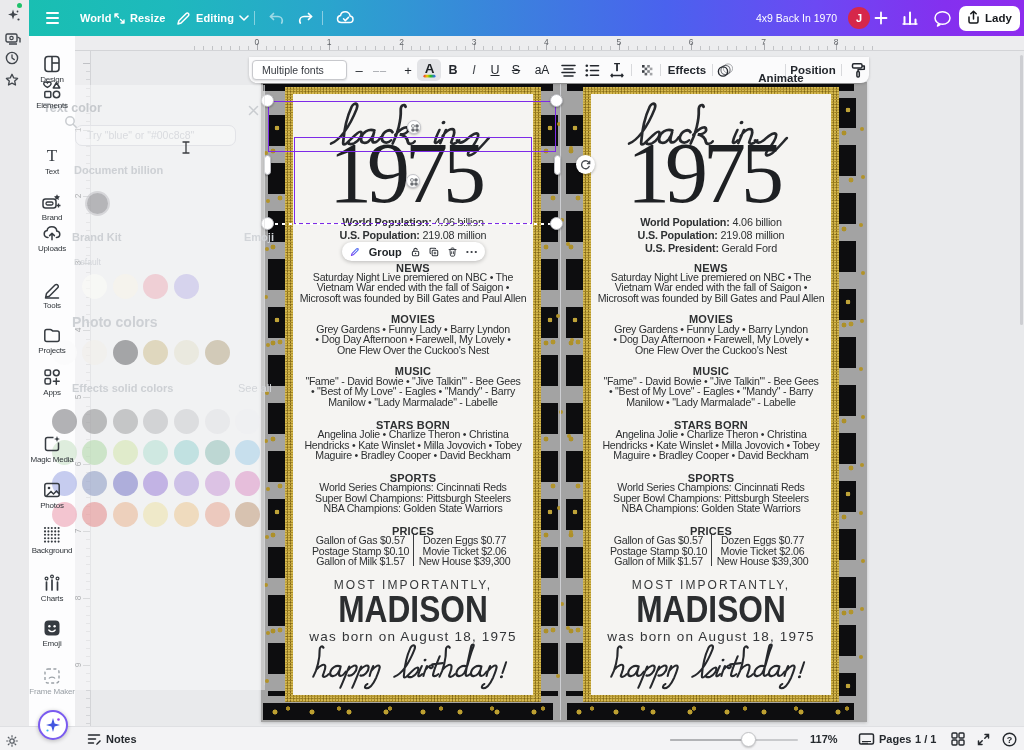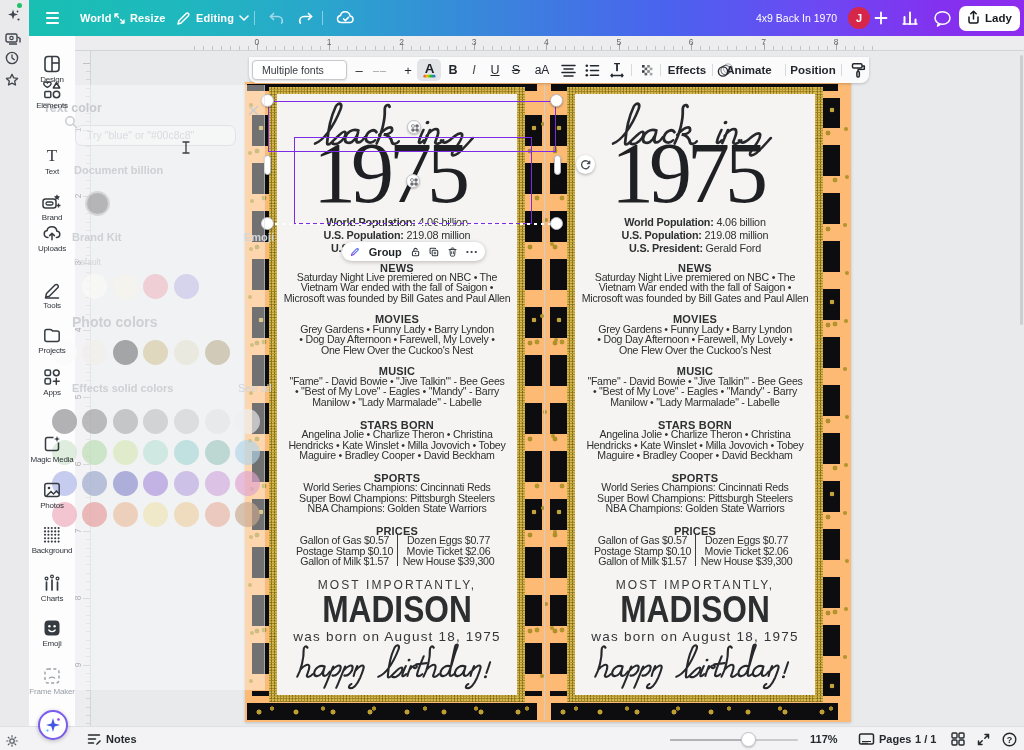--- a/index.html
+++ b/index.html
@@ -21,21 +21,21 @@
 
 #hruler{position:absolute;left:75px;top:36px;width:949px;height:15px;background:#ededef;border-bottom:1px solid #d3d4d7;}
 #hruler i{position:absolute;bottom:0;width:1px;height:4px;background:#c2c3c6;}
 #hruler i.maj{height:7px;background:#a9aaae;}
 #hruler b{position:absolute;top:1px;font-weight:400;font-size:8.5px;color:#63666b;transform:translateX(-50%);}
 #vruler{position:absolute;left:75px;top:51px;width:16px;height:675px;background:#ededef;border-right:1px solid #d3d4d7;}
 #vruler i{position:absolute;right:0;height:1px;width:4px;background:#d4d5d8;}
 #vruler i.maj{width:7px;background:#c0c1c5;}
 #vruler b{position:absolute;left:1px;font-weight:400;font-size:8.5px;color:#74777c;transform:rotate(-90deg);}
 
-#page{position:absolute;left:245px;top:82px;width:606px;height:640px;background:#fdba74;box-shadow:0 1px 3px rgba(0,0,0,.18);}
+#page{position:absolute;left:261px;top:82px;width:606px;height:640px;background:#a3a3a3;box-shadow:0 1px 3px rgba(0,0,0,.18);}
 .poster{position:absolute;top:0;width:292px;height:640px;}
 .band{position:absolute;background:#0d0d0f;}
 .fcol{position:absolute;top:16px;width:17px;height:598px;
  background-image:
   radial-gradient(circle 2.2px at 5px 53px,#ad9029 0 2.2px,rgba(0,0,0,0) 2.7px),
   radial-gradient(circle 2.2px at 12px 100px,#b2952d 0 2.2px,rgba(0,0,0,0) 2.7px),
   radial-gradient(circle 2.1px at 9px 30px,#bfa338 0 2.1px,rgba(0,0,0,0) 2.6px),
   linear-gradient(180deg,rgba(0,0,0,0) 0 17px,#0d0d0f 17px 48px);
  background-size:17px 96px,17px 144px,17px 192px,17px 48px;background-repeat:repeat-y;}
 .g{position:absolute;background-color:#a0831f;
@@ -627,21 +627,21 @@
 <div class="tsep" style="left:411px;"></div>
 <div class="it word" style="left:415px;width:46px;">Effects</div>
 <div class="tsep" style="left:463px;"></div>
 <div class="it" style="left:467px;width:18px;">
       <svg width="16" height="15" viewBox="0 0 16 15" style="">
         <circle cx="6" cy="8.5" r="4.6" fill="none" stroke="#23272d" stroke-width="1.4"></circle>
         <circle cx="8.5" cy="7" r="4.6" fill="none" stroke="#23272d" stroke-width="1.1" opacity=".65"></circle>
         <circle cx="11" cy="5.5" r="4.6" fill="none" stroke="#23272d" stroke-width="0.9" opacity=".4"></circle>
       </svg>
     </div>
-<div class="it word" style="left:472px;width:56px;">Animate</div>
+<div class="it word" style="left:504px;width:56px;margin-top:8px;">Animate</div>
 <div class="tsep" style="left:536px;"></div>
 <div class="it word" style="left:537px;width:54px;">Position</div>
 <div class="tsep" style="left:592px;"></div>
 <div class="it" style="left:599px;width:20px;">
       <svg width="17" height="17" viewBox="0 0 17 17" style="">
         <rect x="2.5" y="1.8" width="9.5" height="4.2" rx="1.3" fill="none" stroke="#23272d" stroke-width="1.5"></rect>
         <path d="M12 3.9h2.3v3.4l-6.2.1v2" fill="none" stroke="#23272d" stroke-width="1.5" stroke-linejoin="round"></path>
         <rect x="6.9" y="9.4" width="2.4" height="5.6" rx="1" fill="none" stroke="#23272d" stroke-width="1.5"></rect>
       </svg>
     </div>

